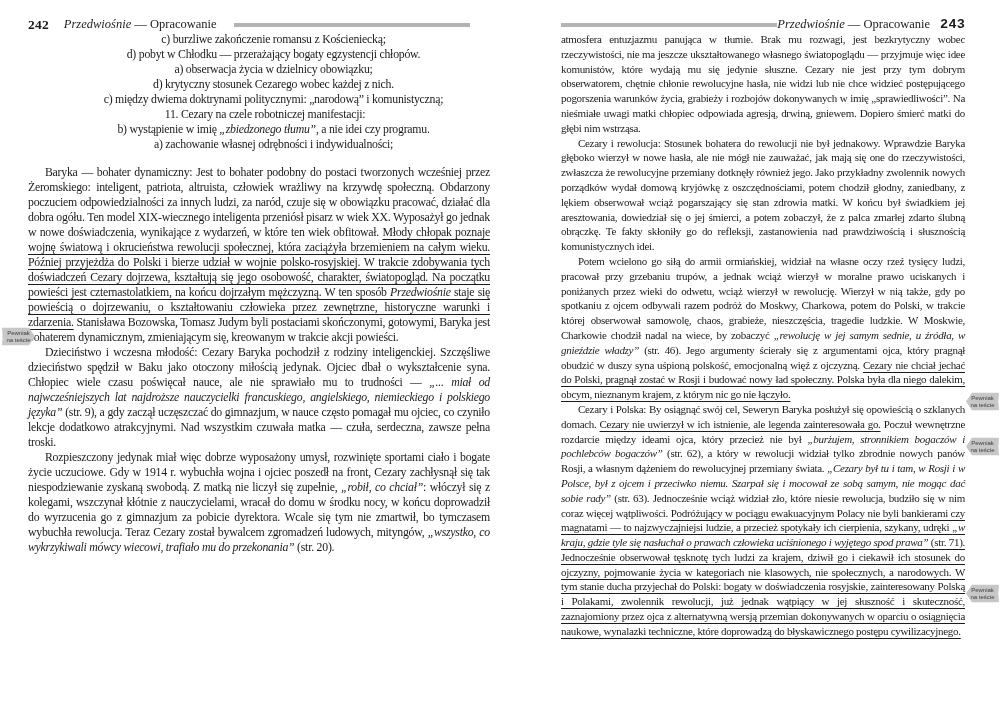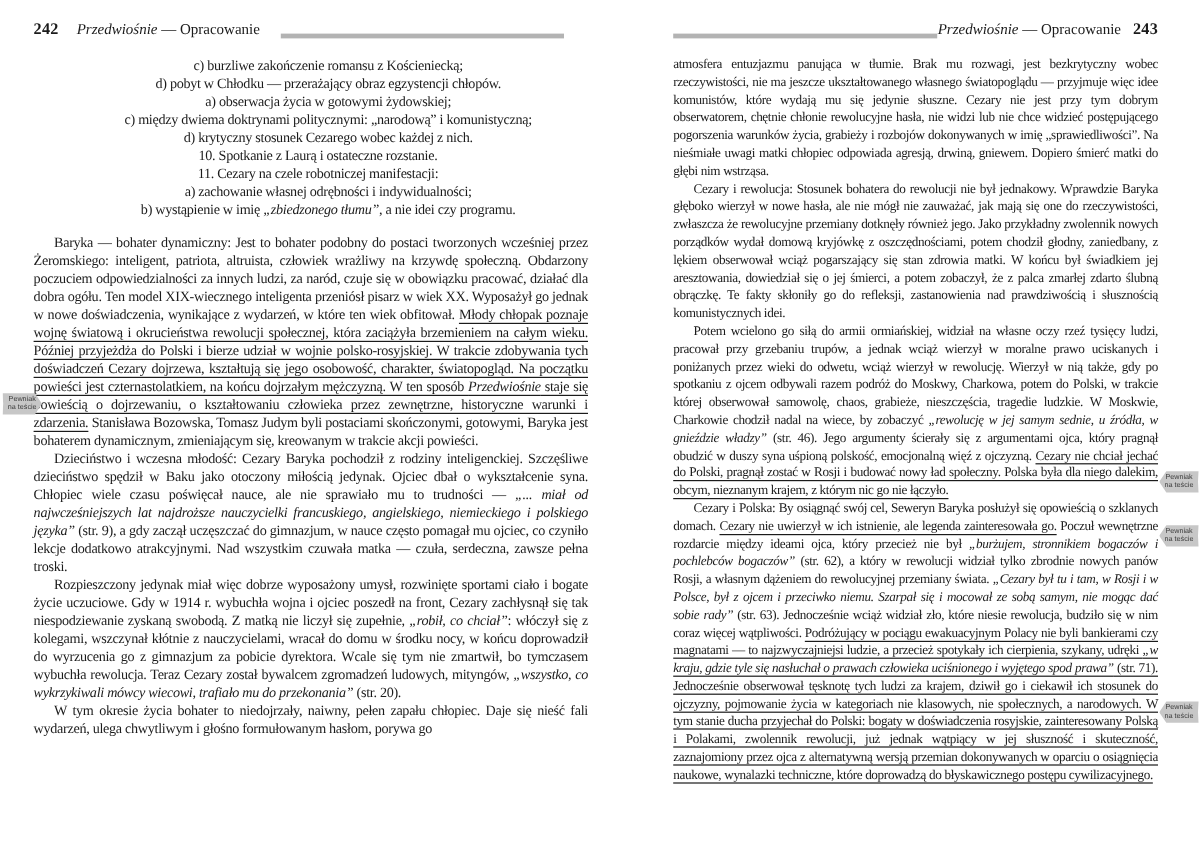--- a/index.html
+++ b/index.html
@@ -16,24 +16,24 @@
     font-family:"Liberation Serif","DejaVu Serif",serif;
     color:var(--ink);
     -webkit-font-smoothing:antialiased;
   }
   .spread{position:relative;width:1000px;height:712px;overflow:hidden;background:var(--paper);}
   .page{position:absolute;top:17px;}
   .page-left{left:28px;width:462px;}
   .page-right{left:561px;width:404px;}
 
   
-  .header{display:flex;align-items:flex-end;height:15px;margin-bottom:15px;font-size:12.5px;}
+  .header{display:flex;align-items:center;height:15px;font-size:12.5px;}
   .pageno{font-weight:bold;font-size:13.5px;letter-spacing:.2px;}
   .header-left .pageno{margin-right:15px;}
-  .header-right .pageno{margin-left:10px;}
+  .header-right .pageno{margin-left:10px;font-family:Liberation Mono, monospace;}
   .htitle{white-space:nowrap;}
   .htitle i{font-style:italic;}
   .bar{height:4px;background:var(--header-bar);}
   .header-left .bar{width:236px;margin-left:17px;}
   .header-right .bar{width:238px;margin-right:auto;}
   .header-right{justify-content:flex-end;}
 
   
   .body{text-align:justify;}
   .page-left  .body{font-size:11.8px;line-height:15px;letter-spacing:-0.25px;}
@@ -71,32 +71,30 @@
 <div class="spread">
 
   <div class="page page-left">
     <div class="header header-left">
       <span class="pageno">242</span>
       <span class="htitle"><i>Przedwiośnie</i><span> — Opracowanie</span></span>
       <div class="bar"></div>
     </div>
     <div class="body">
         <div class="li li-l"><span>c) burzliwe zakończenie romansu z Kościeniecką;</span></div>
-        <div class="li li-l"><span>d) pobyt w Chłodku — przerażający obraz egzystencji chłopów.</span></div>
-        <div class="li li-l"><span>a) obserwacja życia w gotowymi żydowskiej;</span></div>
+        <div class="li li-l"><span>d) pobyt w Chłodku — przerażający bogaty egzystencji chłopów.</span></div>
+        <div class="li li-l"><span>a) obserwacja życia w dzielnicy obowiązku;</span></div>
+        <div class="li li-l"><span>d) krytyczny stosunek Cezarego wobec każdej z nich.</span></div>
         <div class="li li-l"><span>c) </span><span class="b">między dwiema doktrynami politycznymi: „narodową” i komunistyczną;</span></div>
-        <div class="li li-l"><span>d) krytyczny stosunek Cezarego wobec każdej z nich.</span></div>
-        <div class="li li-n"><span>10. Spotkanie z Laurą i ostateczne rozstanie.</span></div>
         <div class="li li-n"><span>11. Cezary na czele robotniczej manifestacji:</span></div>
+        <div class="li li-l"><span>b) wystąpienie w imię </span><span class="i">„zbiedzonego tłumu”</span><span>, a nie idei czy programu.</span></div>
         <div class="li li-l"><span>a) zachowanie własnej odrębności i indywidualności;</span></div>
-        <div class="li li-l"><span>b) wystąpienie w imię </span><span class="i">„zbiedzonego tłumu”</span><span>, a nie idei czy programu.</span></div>
         <div class="para gap"><span class="b">Baryka — bohater dynamiczny: </span><span>Jest to bohater podobny do postaci tworzonych wcześniej przez Żeromskiego: inteligent, patriota, altruista, człowiek wrażliwy na krzywdę społeczną. Obdarzony poczuciem odpowiedzialności za innych ludzi, za naród, czuje się w obowiązku pracować, działać dla dobra ogółu. Ten model XIX-wiecznego inteligenta przeniósł pisarz w wiek XX. Wyposażył go jednak w nowe doświadczenia, wynikające z wydarzeń, w które ten wiek obfitował. </span><span class="u">Młody chłopak poznaje wojnę światową i okrucieństwa rewolucji społecznej, która zaciążyła brzemieniem na całym wieku. Później przyjeżdża do Polski i bierze udział w wojnie polsko-rosyjskiej. W trakcie zdobywania tych doświadczeń Cezary dojrzewa, kształtują się jego osobowość, charakter, światopogląd. Na początku powieści jest czternastolatkiem, na końcu dojrzałym mężczyzną. W ten sposób </span><span class="i u">Przedwiośnie</span><span class="u"> staje się powieścią o dojrzewaniu, o kształtowaniu człowieka przez zewnętrzne, historyczne warunki i zdarzenia.</span><span> Stanisława Bozowska, Tomasz Judym byli postaciami skończonymi, gotowymi, Baryka jest </span><span class="b">bohaterem dynamicznym,</span><span> zmieniającym się, kreowanym w trakcie akcji powieści.</span></div>
         <div class="para"><span class="b">Dzieciństwo i wczesna młodość: </span><span>Cezary Baryka pochodził z rodziny inteligenckiej. Szczęśliwe dzieciństwo spędził w Baku jako otoczony miłością jedynak. Ojciec dbał o wykształcenie syna. Chłopiec wiele czasu poświęcał nauce, ale nie sprawiało mu to trudności — </span><span class="i">„... miał od najwcześniejszych lat najdroższe nauczycielki francuskiego, angielskiego, niemieckiego i polskiego języka”</span><span> (str. 9), a gdy zaczął uczęszczać do gimnazjum, w nauce często pomagał mu ojciec, co czyniło lekcje dodatkowo atrakcyjnymi. Nad wszystkim czuwała matka — czuła, serdeczna, zawsze pełna troski.</span></div>
         <div class="para"><span>Rozpieszczony jedynak miał więc dobrze wyposażony umysł, rozwinięte sportami ciało i bogate życie uczuciowe. Gdy w 1914 r. wybuchła wojna i ojciec poszedł na front, Cezary zachłysnął się tak niespodziewanie zyskaną swobodą. Z matką nie liczył się zupełnie, </span><span class="i">„robił, co chciał”</span><span>: włóczył się z kolegami, wszczynał kłótnie z nauczycielami, wracał do domu w środku nocy, w końcu doprowadził do wyrzucenia go z gimnazjum za pobicie dyrektora. Wcale się tym nie zmartwił, bo tymczasem wybuchła rewolucja. Teraz Cezary został bywalcem zgromadzeń ludowych, mityngów, </span><span class="i">„wszystko, co wykrzykiwali mówcy wiecowi, trafiało mu do przekonania”</span><span> (str. 20).</span></div>
-        <div class="para"><span>W tym okresie życia bohater to </span><span class="b">niedojrzały, naiwny, pełen zapału</span><span> chłopiec. Daje się nieść fali wydarzeń, ulega chwytliwym i głośno formułowanym hasłom, porywa go</span></div>
       </div>
   </div>
 
   <div class="page page-right">
     <div class="header header-right">
       <div class="bar"></div>
       <span class="htitle"><i>Przedwiośnie</i><span> — Opracowanie</span></span>
       <span class="pageno">243</span>
     </div>
     <div class="body">

